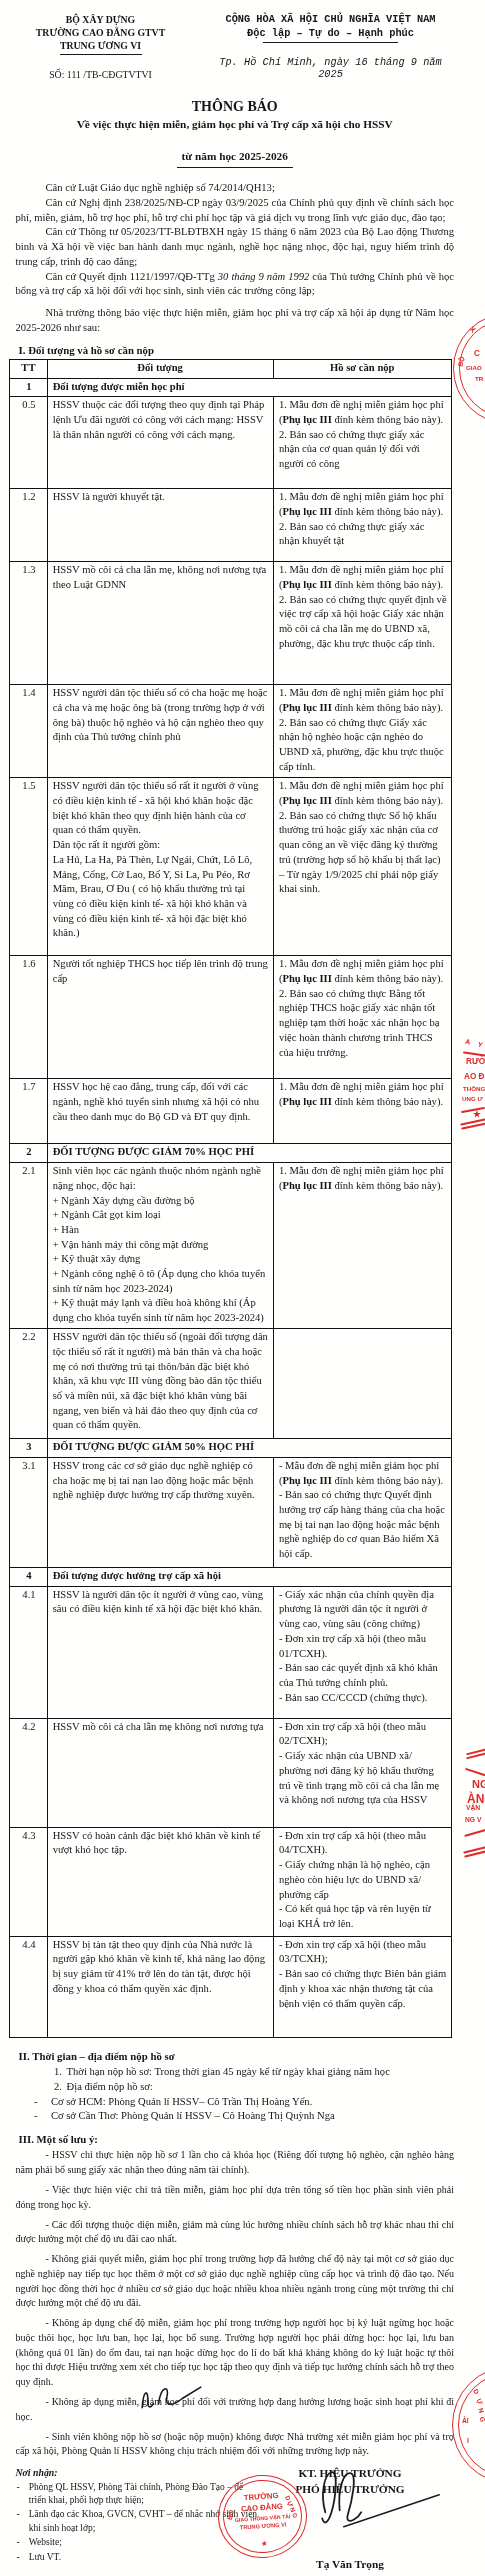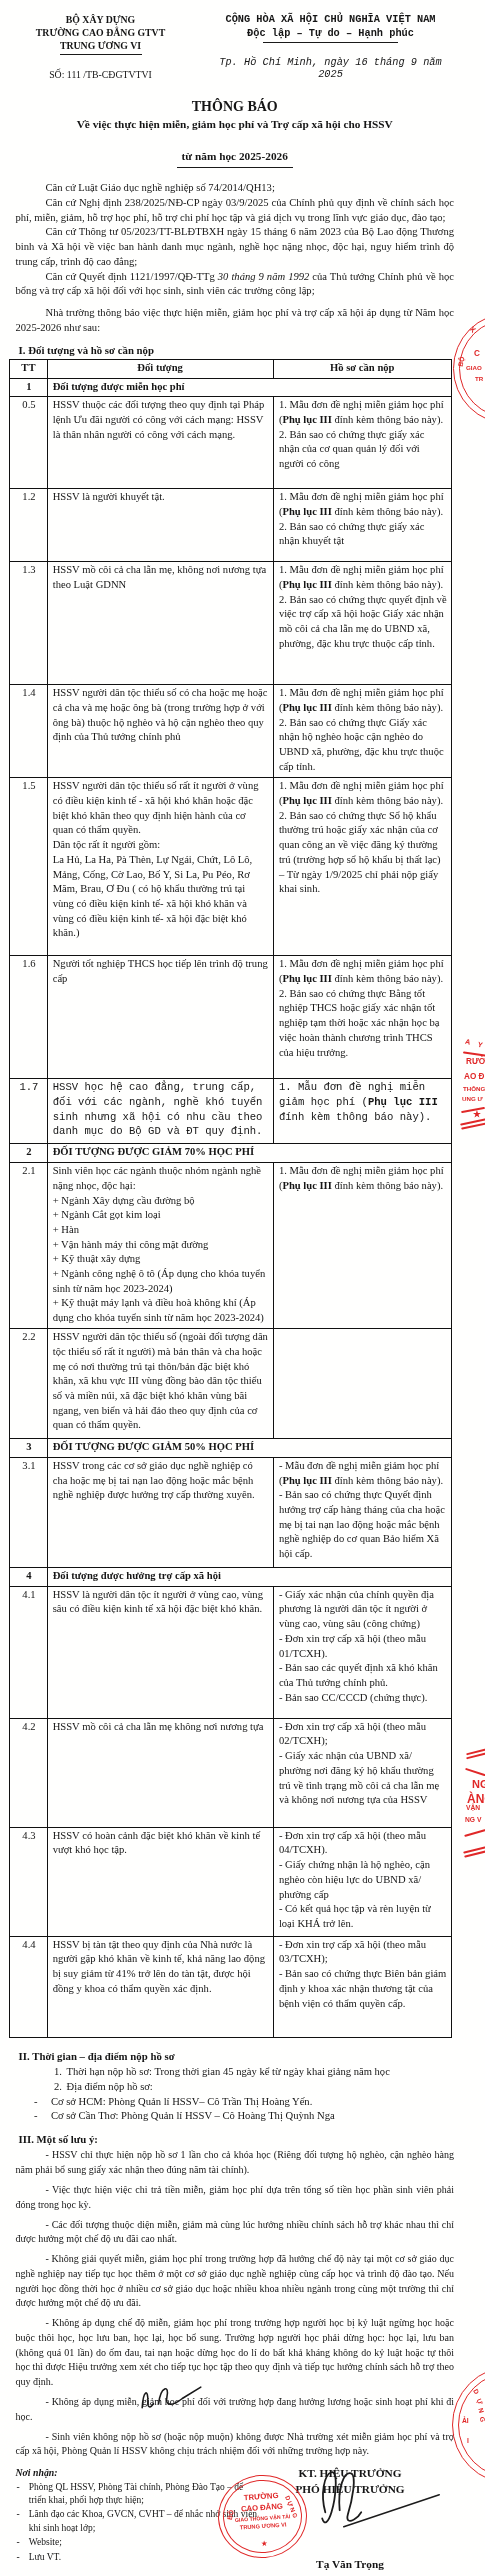--- a/index.html
+++ b/index.html
@@ -149,21 +149,21 @@
 La Hủ, La Ha, Pà Thèn, Lự Ngái, Chứt, Lô Lô, Mảng, Cống, Cờ Lao, Bố Y, Si La, Pu Péo, Rơ Măm, Brau, Ơ Đu ( có hộ khẩu thường trú tại vùng có điều kiện kinh tế- xã hội khó khăn và vùng có điều kiện kinh tế- xã hội đặc biệt khó khăn.)</td>
             <td class="pre">1. Mẫu đơn đề nghị miễn giảm học phí (<b>Phụ lục III</b> đính kèm thông báo này).
 2. Bản sao có chứng thực Sổ hộ khẩu thường trú hoặc giấy xác nhận của cơ quan công an về việc đăng ký thường trú (trường hợp sổ hộ khẩu bị thất lạc) – Từ ngày 1/9/2025 chỉ phải nộp giấy khai sinh.</td>
           </tr>
           <tr style="height: 123px;">
             <td class="tt">1.6</td>
             <td class="pre">Người tốt nghiệp THCS học tiếp lên trình độ trung cấp</td>
             <td class="pre">1. Mẫu đơn đề nghị miễn giảm học phí (<b>Phụ lục III</b> đính kèm thông báo này).
 2. Bản sao có chứng thực Bằng tốt nghiệp THCS hoặc giấy xác nhận tốt nghiệp tạm thời hoặc xác nhận học bạ việc hoàn thành chương trình THCS của hiệu trưởng.</td>
           </tr>
-          <tr style="height: 65px; font-family: Liberation Mono, monospace;">
+          <tr style="height: 65px;">
             <td class="tt">1.7</td>
             <td class="pre">HSSV học hệ cao đẳng, trung cấp, đối với các ngành, nghề khó tuyển sinh nhưng xã hội có nhu cầu theo danh mục do Bộ GD và ĐT quy định.</td>
             <td class="pre">1. Mẫu đơn đề nghị miễn giảm học phí (<b>Phụ lục III</b> đính kèm thông báo này).</td>
           </tr>
           <tr class="grp" style="height: 15.5px;">
             <td class="tt">2</td>
             <td class="lbl" colspan="2">ĐỐI TƯỢNG ĐƯỢC GIẢM 70% HỌC PHÍ</td>
           </tr>
           <tr style="height: 166px;">
             <td class="tt">2.1</td>

